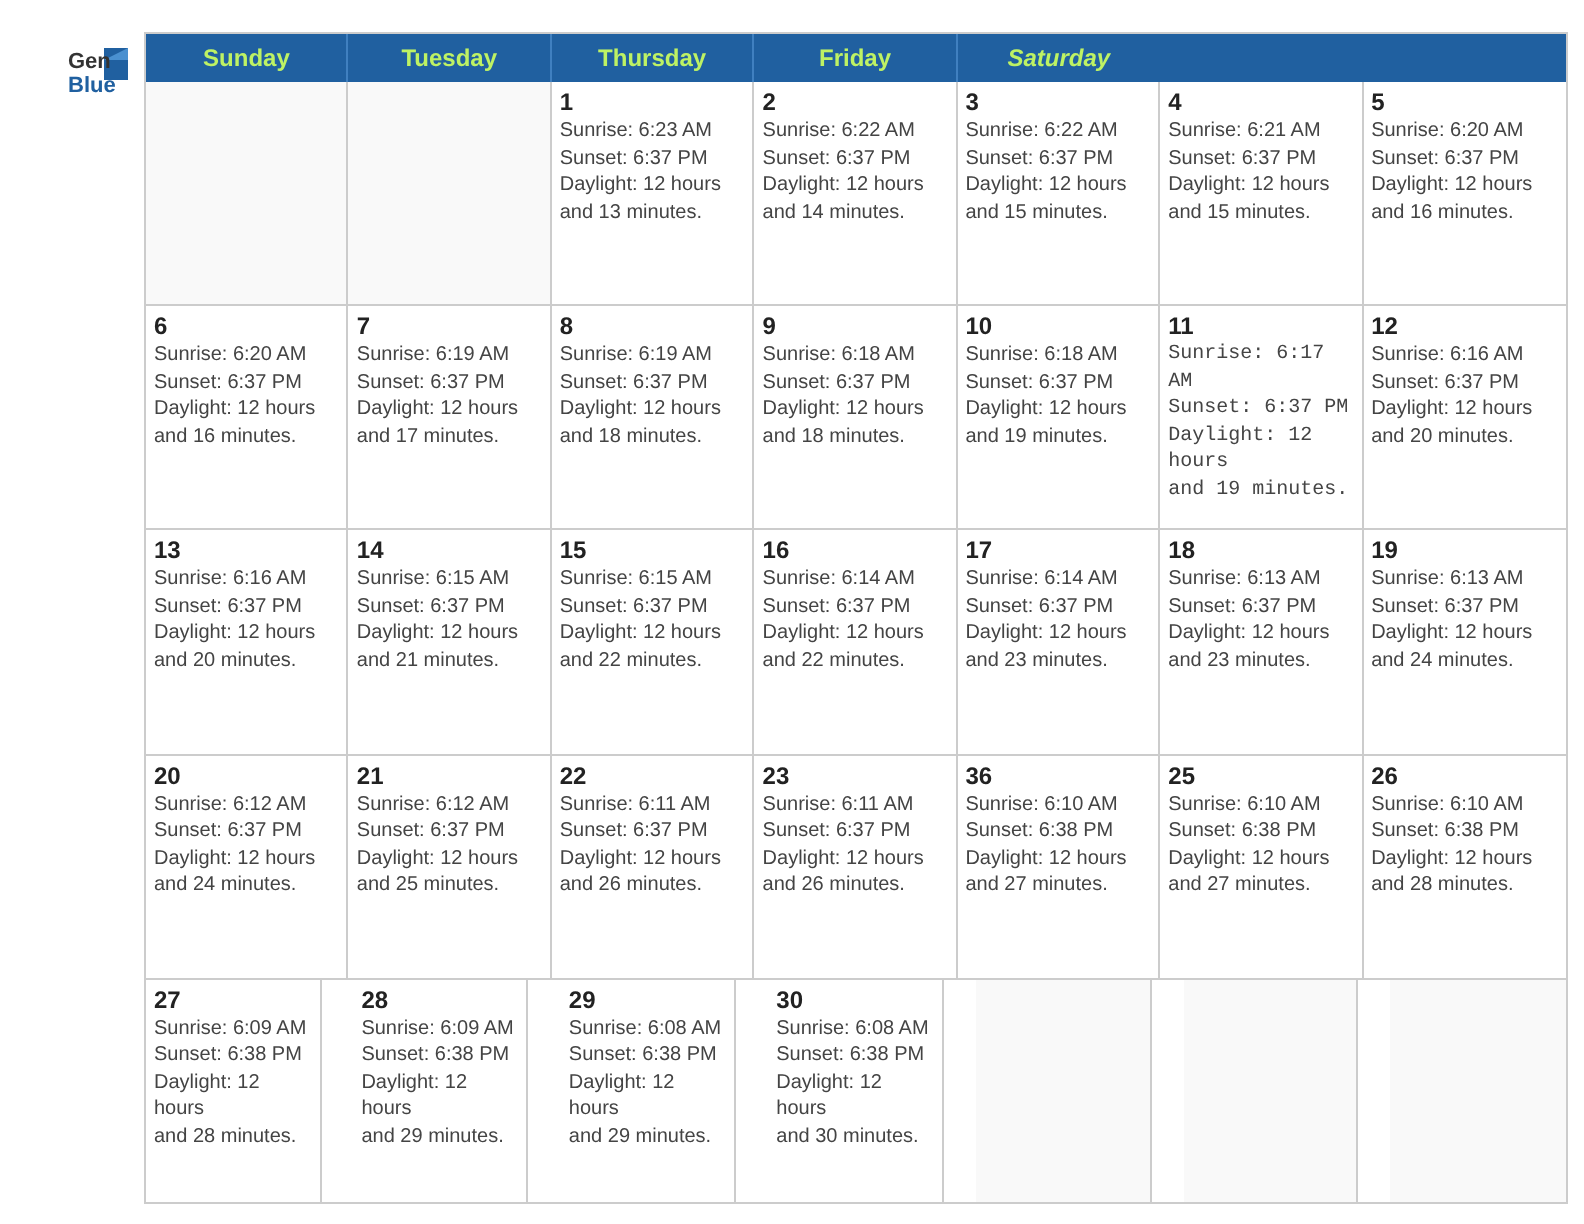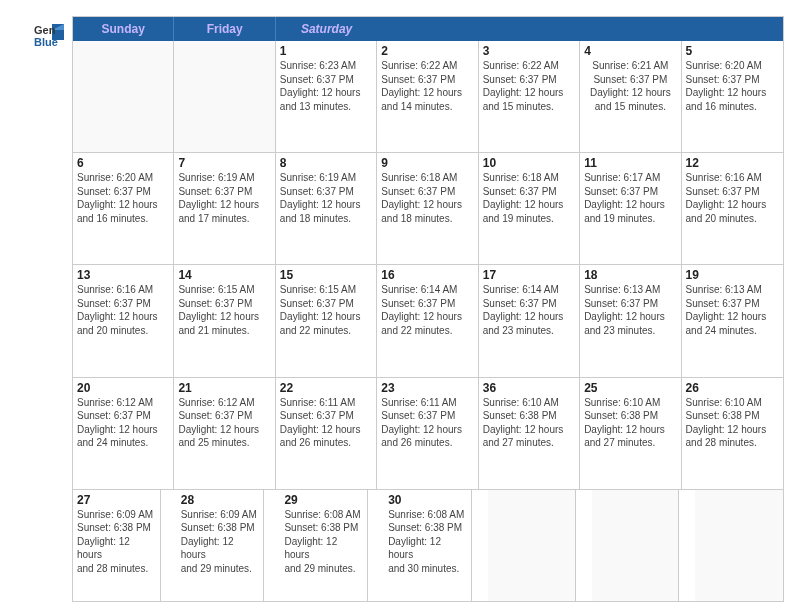--- a/index.html
+++ b/index.html
@@ -51,21 +51,21 @@
       display: flex;
       flex-direction: column;
       border: 1px solid #ccc;
     }
     .cal-header {
       display: grid;
       grid-template-columns: repeat(7, 1fr);
       background: #2060a0;
     }
     .cal-header-cell {
-      color: #c4b5fd;
+      color: #bef264;
       font-size: 12px;
       font-weight: bold;
       text-align: center;
       padding: 5px 2px;
       border-right: 1px solid #4080c0;
     }
     .cal-header-cell:last-child { border-right: none; font-style: italic; }
     .cal-body {
       flex: 1;
       display: flex;
@@ -118,20 +118,22 @@
     </div>
     <div class="title-block">
       <div class="month-title"></div>
       <div class="location"></div>
     </div>
   </div>
 
   <div class="calendar">
     <div class="cal-header" id="cal-header">
         <div class="cal-header-cell">Sunday</div>
+        <div class="cal-header-cell">Tuesday</div>
+        <div class="cal-header-cell">Thursday</div>
         <div class="cal-header-cell">Friday</div>
         <div class="cal-header-cell">Saturday</div>
       </div>
     <div class="cal-body" id="cal-body">
         <div class="cal-row">
           <div class="cal-cell empty"></div>
           <div class="cal-cell empty"></div>
           <div class="cal-cell">
             <div class="day-num">1</div>
             <div class="cell-info" style="white-space: pre-line;">Sunrise: 6:23 AM
@@ -148,21 +150,21 @@
           </div>
           <div class="cal-cell">
             <div class="day-num">3</div>
             <div class="cell-info" style="white-space: pre-line;">Sunrise: 6:22 AM
 Sunset: 6:37 PM
 Daylight: 12 hours
 and 15 minutes.</div>
           </div>
           <div class="cal-cell">
             <div class="day-num">4</div>
-            <div class="cell-info" style="white-space: pre-line; text-align: center;">Sunrise: 6:21 AM
+            <div class="cell-info" style="white-space: pre-line;">Sunrise: 6:21 AM
 Sunset: 6:37 PM
 Daylight: 12 hours
 and 15 minutes.</div>
           </div>
           <div class="cal-cell">
             <div class="day-num">5</div>
             <div class="cell-info" style="white-space: pre-line;">Sunrise: 6:20 AM
 Sunset: 6:37 PM
 Daylight: 12 hours
 and 16 minutes.</div>
@@ -199,21 +201,21 @@
           </div>
           <div class="cal-cell">
             <div class="day-num">10</div>
             <div class="cell-info" style="white-space: pre-line;">Sunrise: 6:18 AM
 Sunset: 6:37 PM
 Daylight: 12 hours
 and 19 minutes.</div>
           </div>
           <div class="cal-cell">
             <div class="day-num">11</div>
-            <div class="cell-info" style="white-space: pre-line;">Sunrise: 6:17 AM
+            <div class="cell-info" style="white-space: pre-line; font-family: Liberation Mono, monospace;">Sunrise: 6:17 AM
 Sunset: 6:37 PM
 Daylight: 12 hours
 and 19 minutes.</div>
           </div>
           <div class="cal-cell">
             <div class="day-num">12</div>
             <div class="cell-info" style="white-space: pre-line;">Sunrise: 6:16 AM
 Sunset: 6:37 PM
 Daylight: 12 hours
 and 20 minutes.</div>

